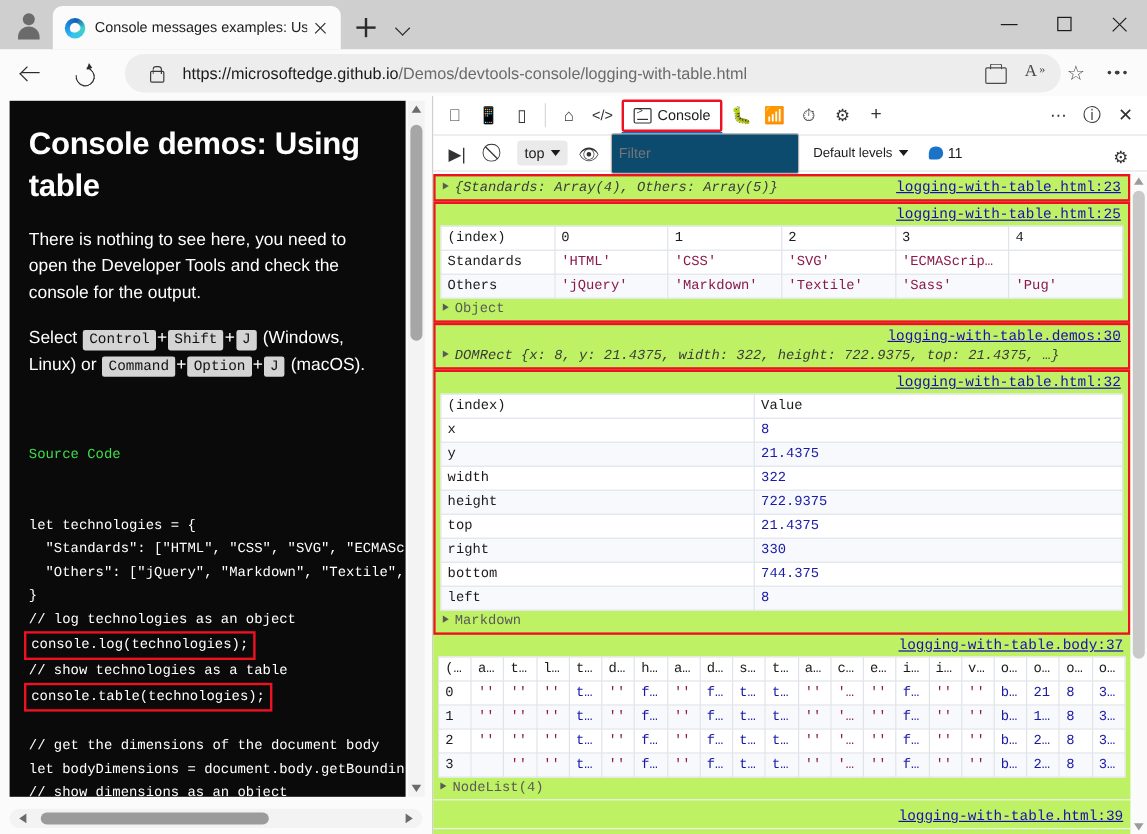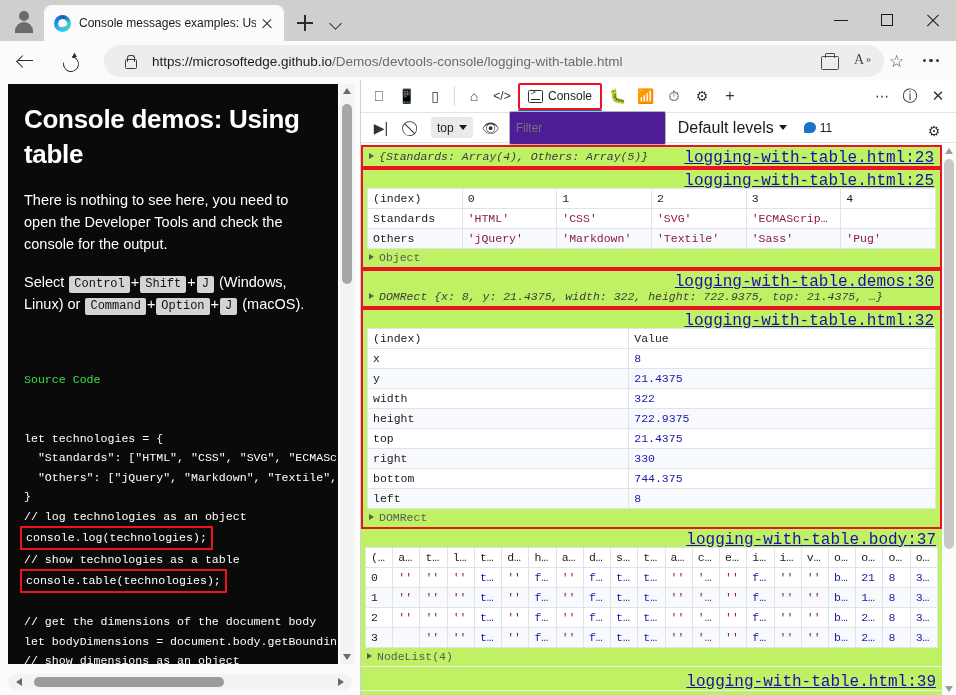--- a/index.html
+++ b/index.html
@@ -219,44 +219,44 @@
     padding: 0 6px; gap: 4px; position: relative;
   }
   .ctx-select {
     display: flex; align-items: center; gap: 5px; background: #eaeaea; border-radius: 3px;
     height: 21px; padding: 0 6px; font-size: 12px; color: #1b1b1b;
   }
   .ctx-select .cs-arrow { width: 0; height: 0; border-left: 4px solid transparent;
     border-right: 4px solid transparent; border-top: 5px solid #1b1b1b; }
   .filter-input {
     width: 157px; height: 21px; border: 1px solid #b5b5b5; border-radius: 2px;
-    font-size: 12px; color: #9a9a9a; padding: 16px 6px; background: #4c1d95; outline: none;
+    font-size: 12px; color: #9a9a9a; padding: 16px 6px; background: #0c4a6e; outline: none;
     font-family: "Liberation Sans", sans-serif;
   }
   .levels {
-    display: flex; align-items: center; gap: 5px; font-size: 16px; color: #1b1b1b; margin-left: 8px;
+    display: flex; align-items: center; gap: 5px; font-size: 11px; color: #1b1b1b; margin-left: 8px;
   }
   .levels .lv-arrow { width: 0; height: 0; border-left: 4px solid transparent;
     border-right: 4px solid transparent; border-top: 5px solid #1b1b1b; }
   .msgcount { display: flex; align-items: center; gap: 4px; margin-left: 13px; font-size: 12px; color: #1b1b1b; }
   .bubble { width: 12px; height: 11px; background: #1a73c7; border-radius: 6px 6px 6px 2px; }
   .gear-right { position: absolute; right: 8px; top: 5px; }
 
   
   .console-body {
     position: absolute; top: 65px; left: 0; right: 0; bottom: 0; overflow: hidden;
     font-family: "Liberation Mono", monospace; font-size: 11.5px;
     background: #bef264;
   }
   .cb-inner { position: absolute; left: 0; top: 0; right: 14px; bottom: 0; padding: 0; }
   .msg { position: relative; border-bottom: 1px solid #f0f0f0; }
   .redbox { border: 2px solid #ee1122; }
   .src-link {
     position: absolute; right: 6px; top: 2px; color: #1a0dab; text-decoration: underline;
-    font-size: 16px; font-family: "Liberation Mono", monospace; white-space: nowrap;
+    font-size: 12px; font-family: "Liberation Mono", monospace; white-space: nowrap;
   }
   .preview-row { padding: 3px 6px 3px 6px; color: #3b3b3b; font-style: italic; white-space: nowrap; overflow: hidden; }
   .tri { display: inline-block; width: 0; height: 0; border-left: 5px solid #5a5a5a;
     border-top: 3.5px solid transparent; border-bottom: 3.5px solid transparent; margin-right: 5px;
     vertical-align: 1px; }
 
   table.console-table { border-collapse: collapse; width: 100%; table-layout: fixed; background: #fff; }
   table.console-table th, table.console-table td {
     border: 1px solid #dfe3ea; padding: 2px 5px; text-align: left;
     font-family: "Liberation Mono", monospace; font-size: 11.5px; color: #1b1b1b;
@@ -532,21 +532,21 @@
                     <td>bottom</td>
                     <td class="numv">744.375</td>
                   </tr>
                   <tr>
                     <td>left</td>
                     <td class="numv">8</td>
                   </tr>
                 </tbody>
               </table>
             </div>
-            <div class="table-foot"><span class="tri"></span><span>DOMRect</span></div>
+            <div class="table-foot"><span class="tri"></span><span>Markdown</span></div>
             <span class="src-link">logging-with-table.html:32</span>
           </div>
           <div class="msg">
             <div class="tbl-wrap" style="padding-top: 18px;">
               <table class="console-table nl-table">
                 <thead>
                   <tr>
                     <th style="width: 4.7619%;">(…</th>
                     <th style="width: 4.7619%;">a…</th>
                     <th style="width: 4.7619%;">t…</th>

